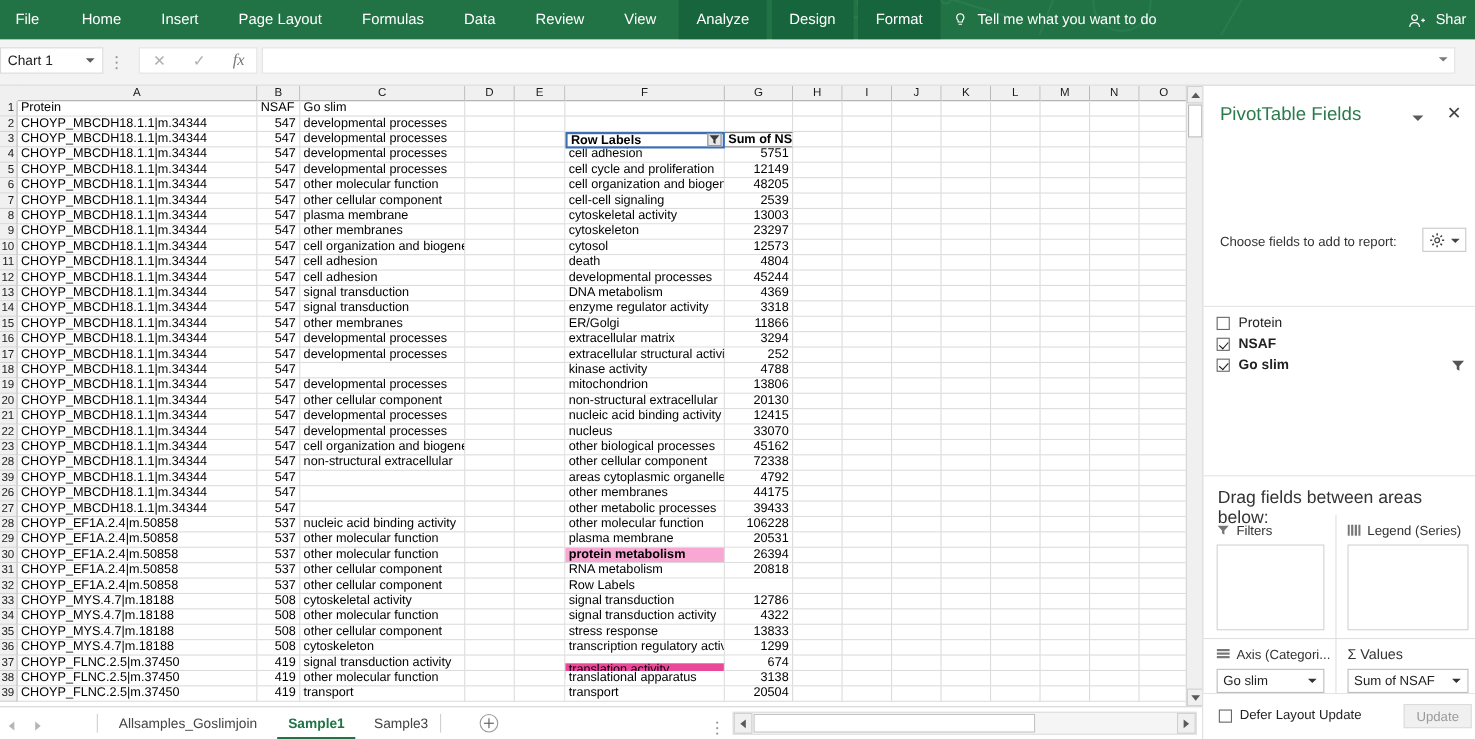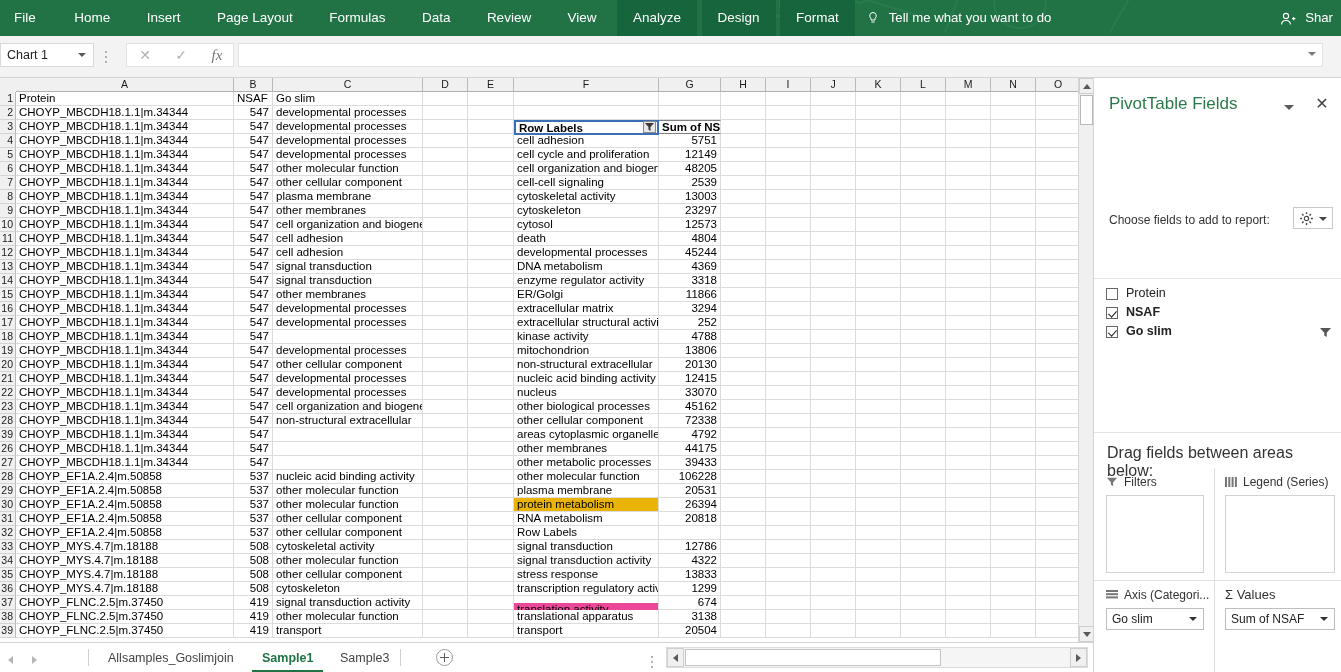--- a/index.html
+++ b/index.html
@@ -1162,21 +1162,21 @@
       <div class="cell txt" style="left: 498px; top: 336px; width: 145px; background: rgb(255, 255, 255); z-index: 2;">areas cytoplasmic organelle</div>
       <div class="cell num" style="left: 643px; top: 336px; width: 62px; background: rgb(255, 255, 255); z-index: 2;">4792</div>
       <div class="cell txt" style="left: 498px; top: 350px; width: 145px; background: rgb(255, 255, 255); z-index: 2;">other membranes</div>
       <div class="cell num" style="left: 643px; top: 350px; width: 62px; background: rgb(255, 255, 255); z-index: 2;">44175</div>
       <div class="cell txt" style="left: 498px; top: 364px; width: 145px; background: rgb(255, 255, 255); z-index: 2;">other metabolic processes</div>
       <div class="cell num" style="left: 643px; top: 364px; width: 62px; background: rgb(255, 255, 255); z-index: 2;">39433</div>
       <div class="cell txt" style="left: 498px; top: 378px; width: 145px; background: rgb(255, 255, 255); z-index: 2;">other molecular function</div>
       <div class="cell num" style="left: 643px; top: 378px; width: 62px; background: rgb(255, 255, 255); z-index: 2;">106228</div>
       <div class="cell txt" style="left: 498px; top: 392px; width: 145px; background: rgb(255, 255, 255); z-index: 2;">plasma membrane</div>
       <div class="cell num" style="left: 643px; top: 392px; width: 62px; background: rgb(255, 255, 255); z-index: 2;">20531</div>
-      <div class="cell txt" style="left: 498px; top: 406px; width: 145px; background: #eab308; z-index: 2;">protein metabolism</div>
+      <div class="cell txt" style="left: 498px; top: 406px; width: 145px; background: #f9a8d4; z-index: 2; font-weight: bold;">protein metabolism</div>
       <div class="cell num" style="left: 643px; top: 406px; width: 62px; background: rgb(255, 255, 255); z-index: 2;">26394</div>
       <div class="cell txt" style="left: 498px; top: 420px; width: 145px; background: rgb(255, 255, 255); z-index: 2;">RNA metabolism</div>
       <div class="cell num" style="left: 643px; top: 420px; width: 62px; background: rgb(255, 255, 255); z-index: 2;">20818</div>
       <div class="cell txt" style="left: 498px; top: 434px; width: 145px; background: rgb(255, 255, 255); z-index: 2;">Row Labels</div>
       <div class="cell num" style="left: 643px; top: 434px; width: 62px; background: rgb(255, 255, 255); z-index: 2;"></div>
       <div class="cell txt" style="left: 498px; top: 448px; width: 145px; background: rgb(255, 255, 255); z-index: 2;">signal transduction</div>
       <div class="cell num" style="left: 643px; top: 448px; width: 62px; background: rgb(255, 255, 255); z-index: 2;">12786</div>
       <div class="cell txt" style="left: 498px; top: 462px; width: 145px; background: rgb(255, 255, 255); z-index: 2;">signal transduction activity</div>
       <div class="cell num" style="left: 643px; top: 462px; width: 62px; background: rgb(255, 255, 255); z-index: 2;">4322</div>
       <div class="cell txt" style="left: 498px; top: 476px; width: 145px; background: rgb(255, 255, 255); z-index: 2;">stress response</div>
@@ -1312,13 +1312,18 @@
 
     <div class="area-box" style="left:121px; top:113px; width:127px; height:112px;">
       <span class="area-hdr" style="left:10px; top:6px; font-size:13px;">Σ Values</span>
       <div class="area-field" style="left:10px; top:27px; width:110px; height:22px;">
         <span>Sum of NSAF</span>
         <span class="ac"></span>
       </div>
     </div>
   </div>
 
+  <div class="pane-foot">
+    <span class="defer-chk"></span>
+    <span class="defer-lbl">Defer Layout Update</span>
+    <span class="update-btn">Update</span>
+  </div>
 </div>
 
 </body></html>

